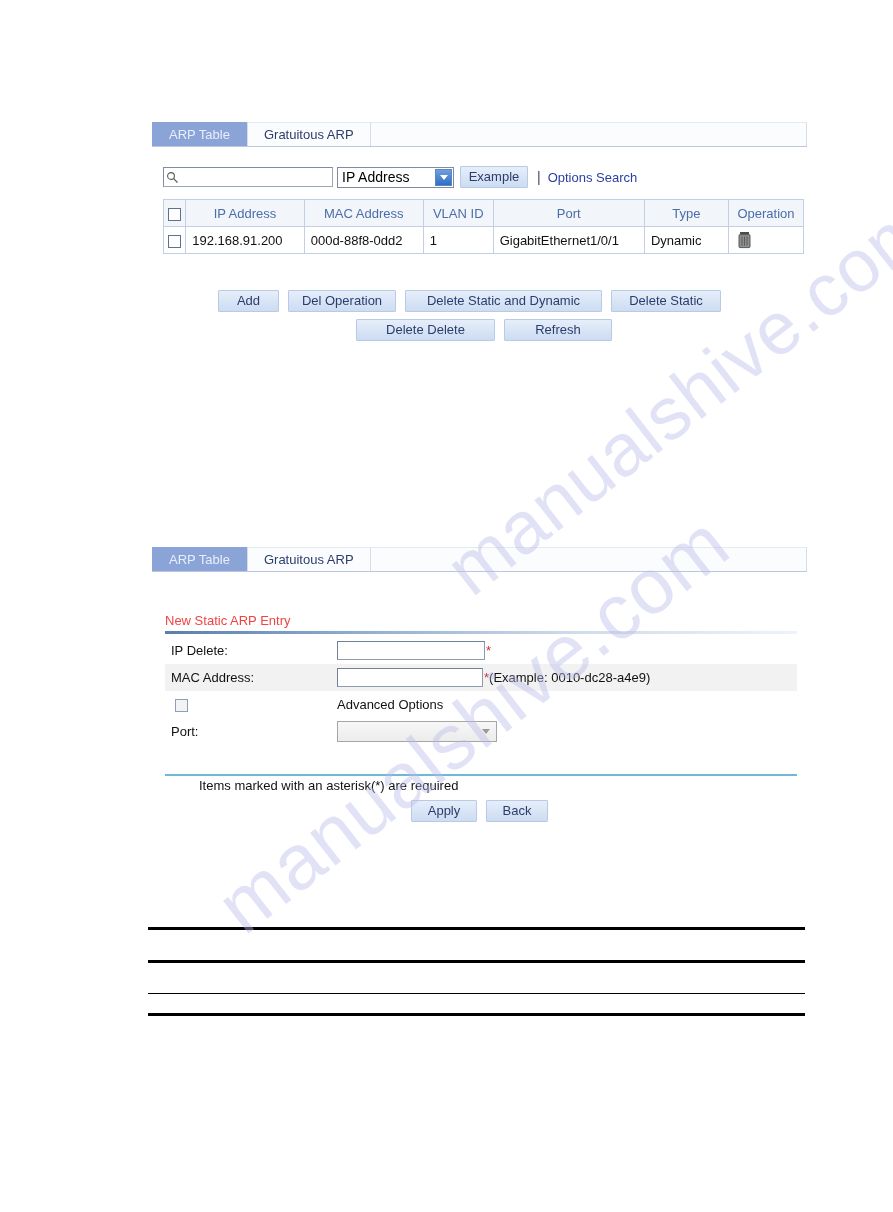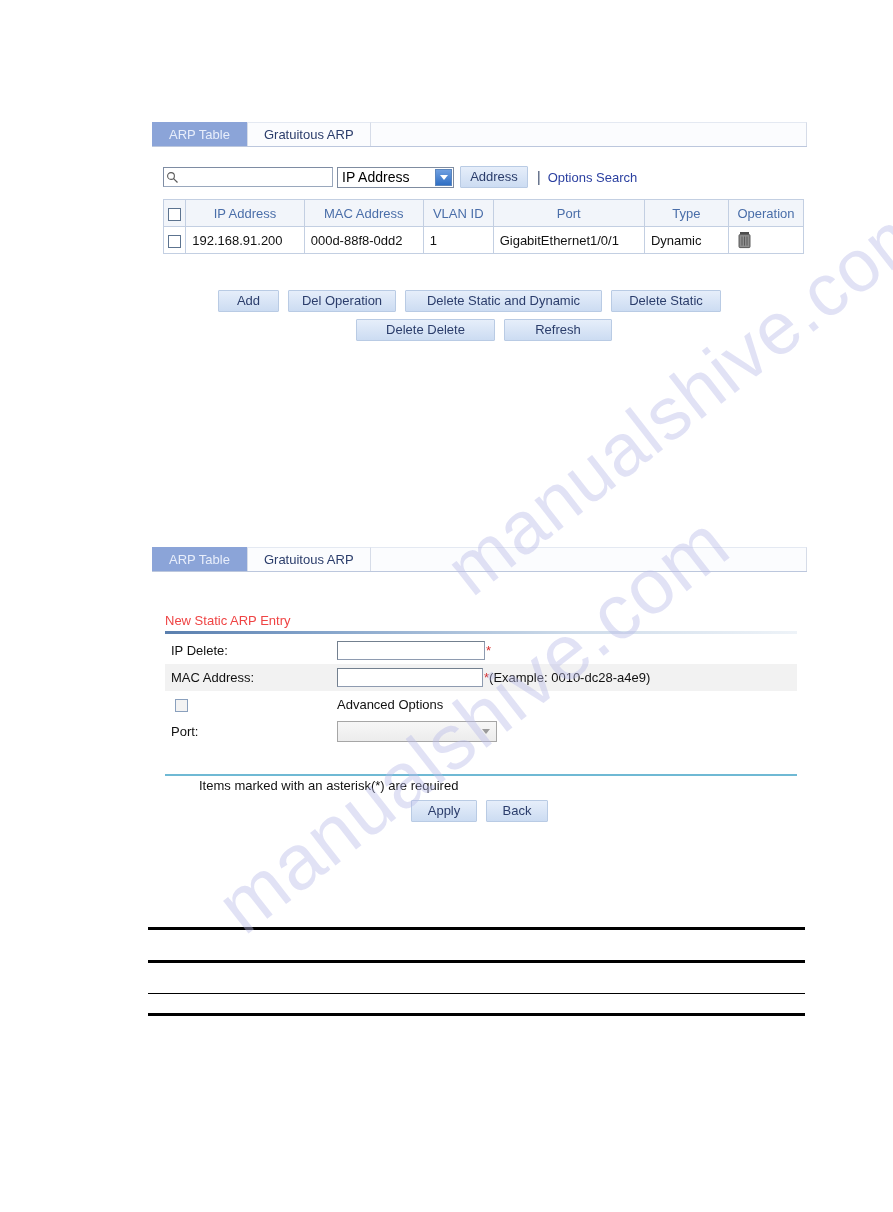--- a/index.html
+++ b/index.html
@@ -312,21 +312,21 @@
     <span></span>
   </div>
 
   <div class="search-select">
     <span>IP Address</span>
     <span class="arrowbox">
         <i></i>
       </span>
   </div>
 
-  <div class="btn search-btn">Address</div>
+  <div class="btn search-btn">Example</div>
 
   <span class="divider-pipe">|</span>
 
   <a class="adv-link" href="#">Options Search</a>
 </div>
 
 <table class="arp" style="left:163px;top:199px;width:641px;">
   <thead>
     <tr>
       <th class="c-chk">

